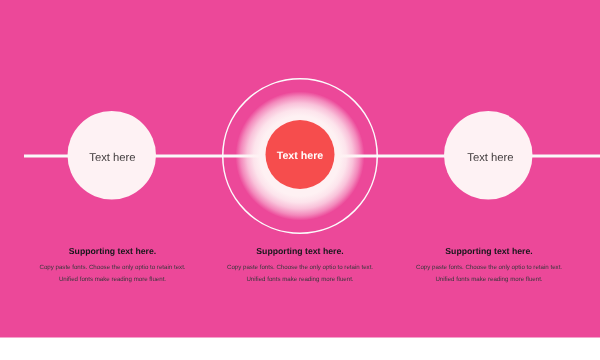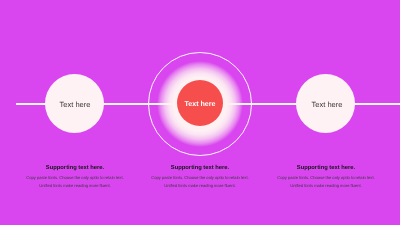--- a/index.html
+++ b/index.html
@@ -1,20 +1,20 @@
 <!DOCTYPE html>
 <html><head>
 <meta charset="utf-8">
 <style>
   html,body{margin:0;padding:0;}
   body{width:400px;height:225px;background:#ffffff;overflow:hidden;
        font-family:"Liberation Sans",sans-serif;
        -webkit-font-smoothing:antialiased;
        text-rendering:geometricPrecision;}
-  .slide{position:relative;width:400px;height:225px;background:#d946ef;overflow:hidden;}
+  .slide{position:relative;width:400px;height:225px;background:#ec4899;overflow:hidden;}
   .guide{position:absolute;left:16px;width:384px;top:102.8px;height:1.8px;background:#f9f9fa;}
   .circle{position:absolute;border-radius:50%;}
   .pale{background:#fef2f4;}
   .glow{background:radial-gradient(circle closest-side, #fef1f3 0%, #fef1f3 62%, rgba(254,241,243,0.92) 72%, rgba(254,241,243,0.72) 82%, rgba(254,241,243,0.38) 92%, rgba(254,241,243,0.0) 100%);}
   .ring{border:1px solid #fcfbfc;background:transparent;box-sizing:border-box;}
   .red{background:#f64d4d;}
   .label{position:absolute;text-align:center;will-change:transform;font-size:7.5px;color:#3f3a3b;line-height:9px;}
   .label.w{color:#ffffff;font-weight:700;font-size:7.1px;}
   .sup{position:absolute;text-align:center;will-change:transform;}
   .sup .h{font-size:5.8px;font-weight:700;color:#16161a;line-height:6px;white-space:nowrap;}

